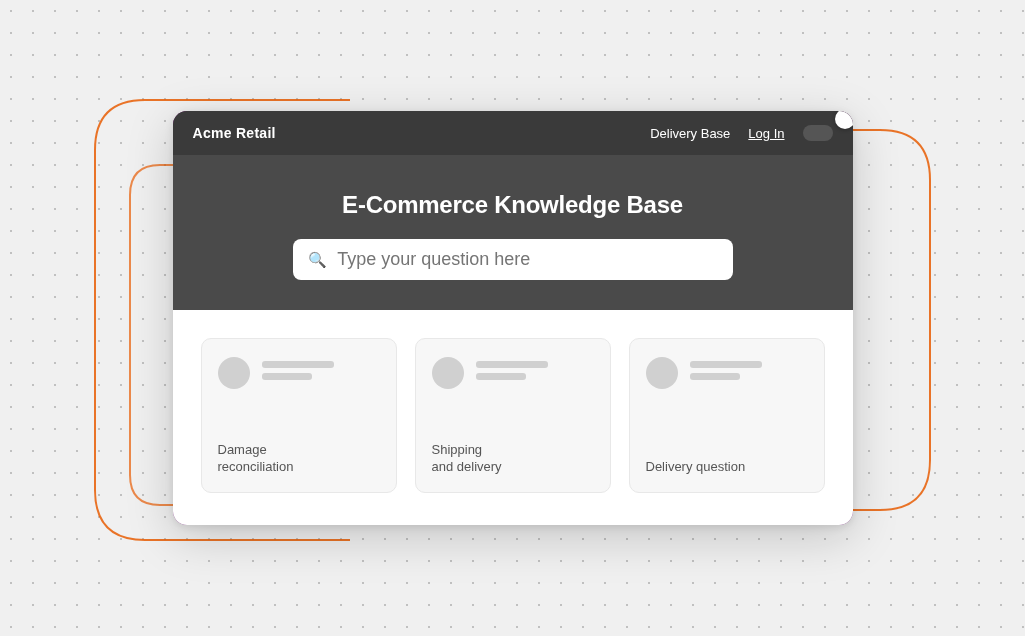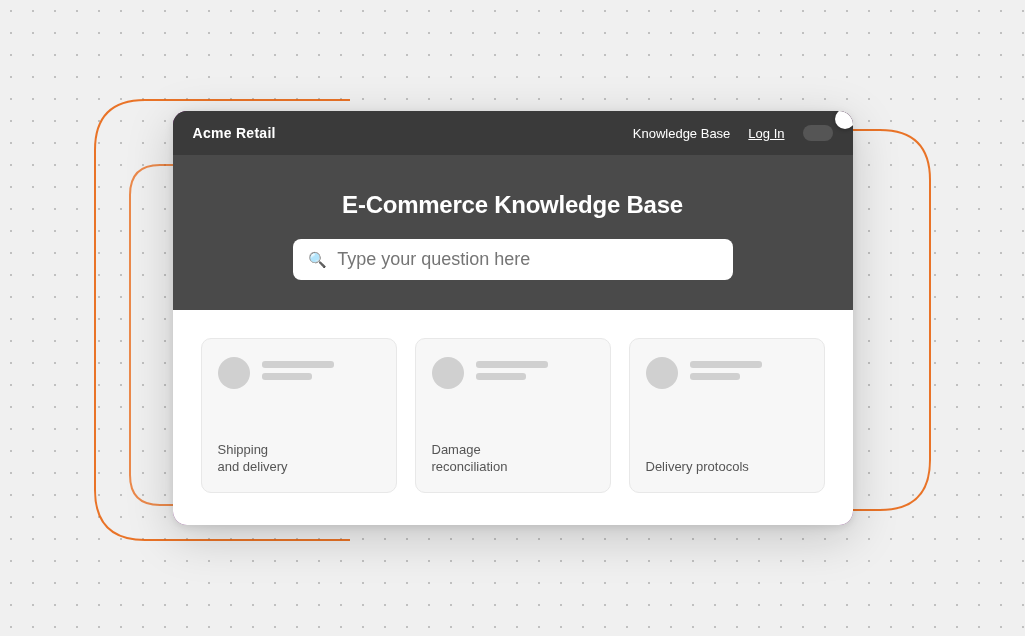--- a/index.html
+++ b/index.html
@@ -241,67 +241,67 @@
     <path d="M 930 460 Q 930 510 880 510 L 690 510" stroke="#e85d04" stroke-width="2" fill="none" opacity="0.85"></path>
     <path d="M 930 180 L 930 460" stroke="#e85d04" stroke-width="2" fill="none" opacity="0.85"></path>
   </svg>
 </div>
 
 <div class="browser-window">
 
   <nav class="nav-bar">
     <span class="nav-logo">Acme Retail</span>
     <div class="nav-right">
-      <span class="nav-link">Knowledge Base</span>
+      <span class="nav-link">Delivery Base</span>
       <span class="nav-login">Log In</span>
       <div class="toggle-container">
         <div class="toggle-track">
         </div>
         <div class="toggle-thumb"></div>
       </div>
     </div>
   </nav>
 
   <section class="hero">
     <h1 class="hero-title">E-Commerce Knowledge Base</h1>
     <div class="search-bar">
       <span class="search-icon">🔍</span>
       <input class="search-input" type="text" readonly="" placeholder="Type your question here" style="">
     </div>
   </section>
 
   <section class="cards-section">
+
+    <div class="card">
+      <div class="card-header">
+        <div class="card-avatar"></div>
+        <div class="card-lines">
+          <div class="card-line-long"></div>
+          <div class="card-line-short"></div>
+        </div>
+      </div>
+      <span class="card-label">Damage<br>reconciliation</span>
+    </div>
 
     <div class="card">
       <div class="card-header">
         <div class="card-avatar"></div>
         <div class="card-lines">
           <div class="card-line-long"></div>
           <div class="card-line-short"></div>
         </div>
       </div>
       <span class="card-label">Shipping<br>and delivery</span>
     </div>
 
     <div class="card">
       <div class="card-header">
         <div class="card-avatar"></div>
         <div class="card-lines">
           <div class="card-line-long"></div>
           <div class="card-line-short"></div>
         </div>
       </div>
-      <span class="card-label">Damage<br>reconciliation</span>
-    </div>
-
-    <div class="card">
-      <div class="card-header">
-        <div class="card-avatar"></div>
-        <div class="card-lines">
-          <div class="card-line-long"></div>
-          <div class="card-line-short"></div>
-        </div>
-      </div>
-      <span class="card-label">Delivery protocols</span>
+      <span class="card-label">Delivery question</span>
     </div>
   </section>
 
 </div>
 
 </body></html>

